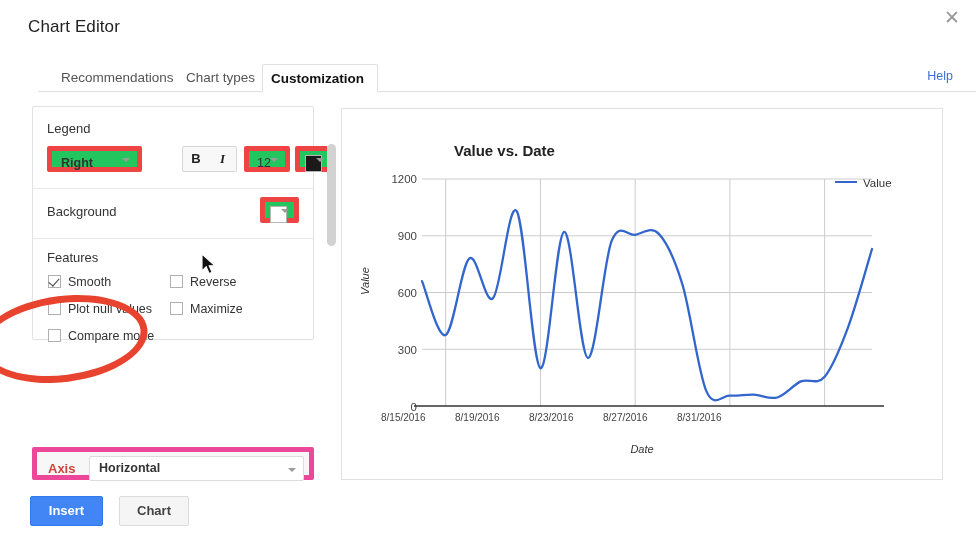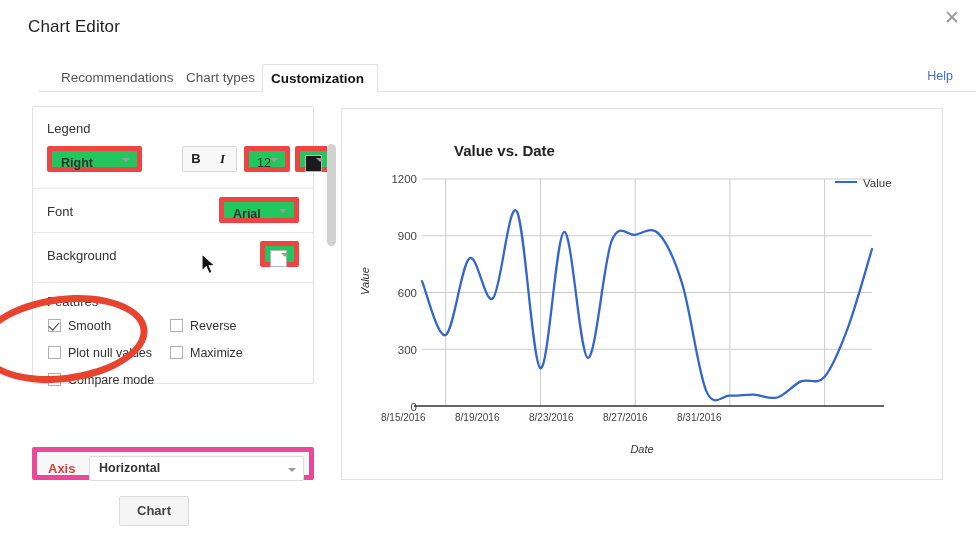--- a/index.html
+++ b/index.html
@@ -381,27 +381,20 @@
         <span class="txt">12</span>
         <span class="caret"></span>
       </div>
 
       <div class="ctl sel-color">
         <span class="swatch" style="background:#1a1a1a"></span>
         <span class="caret"></span>
       </div>
     </div>
 
-    <div class="sec sec-font">
-      <div class="sec-label">Font</div>
-      <div class="ctl sel-font">
-        <span class="txt">Arial</span>
-        <span class="caret"></span>
-      </div>
-    </div>
 
     <div class="sec sec-bg">
       <div class="sec-label">Background</div>
       <div class="ctl sel-bgcolor">
         <span class="swatch" style="background:#ffffff"></span>
         <span class="caret"></span>
       </div>
     </div>
 
     <div class="sec sec-features">
@@ -475,15 +468,16 @@
       <path id="series-path" fill="none" stroke="#3366cc" stroke-width="2.3" stroke-linejoin="round" stroke-linecap="round" d="M80.00,172.15 C83.95,181.14 95.79,229.85 103.68,226.06 C111.58,222.28 119.47,155.60 127.37,149.45 C135.26,143.30 143.16,197.06 151.05,189.18 C158.95,181.29 166.84,90.49 174.74,102.16 C182.63,113.82 190.53,255.70 198.42,259.17 C206.32,262.63 214.21,124.70 222.11,122.97 C230.00,121.23 237.89,247.19 245.79,248.76 C253.68,250.34 261.58,152.92 269.47,132.43 C277.37,111.93 285.26,127.07 293.16,125.80 C301.05,124.54 308.95,116.50 316.84,124.86 C324.74,133.21 332.63,149.77 340.53,175.93 C348.42,202.10 356.32,263.42 364.21,281.87 C372.11,300.31 380.00,285.97 387.89,286.60 C395.79,287.23 403.68,285.33 411.58,285.65 C419.47,285.97 427.37,290.69 435.26,288.49 C443.16,286.28 451.05,275.88 458.95,272.41 C466.84,268.94 474.74,276.82 482.63,267.68 C490.53,258.54 498.42,238.83 506.32,217.55 C514.21,196.27 526.05,152.92 530.00,139.99"></path>
     </svg>
   </div>
 
   <div class="annot-ellipse"></div>
 
   <svg class="cursor" width="18" height="24" viewBox="0 0 18 24">
     <path d="M1 1 L1 18 L5.2 13.8 L8.2 20.6 L11.1 19.3 L8.2 12.8 L14 12.8 Z" fill="#111" stroke="#fff" stroke-width="1.1"></path>
   </svg>
 
+  <div class="btn btn-insert">Insert</div>
   <div class="btn btn-cancel">Chart</div>
 
 </div>
 
 </body></html>

